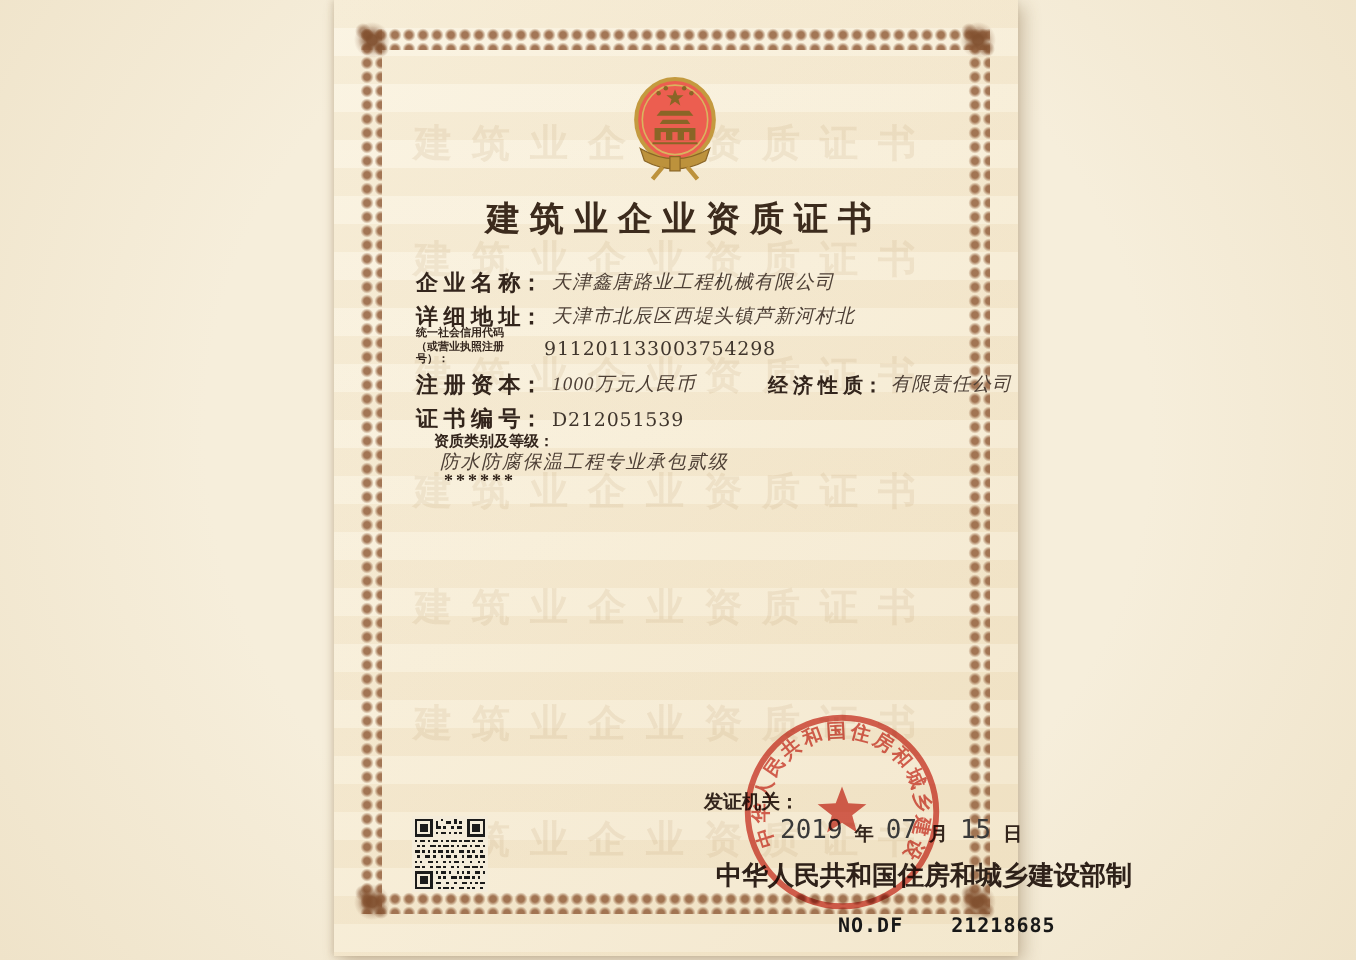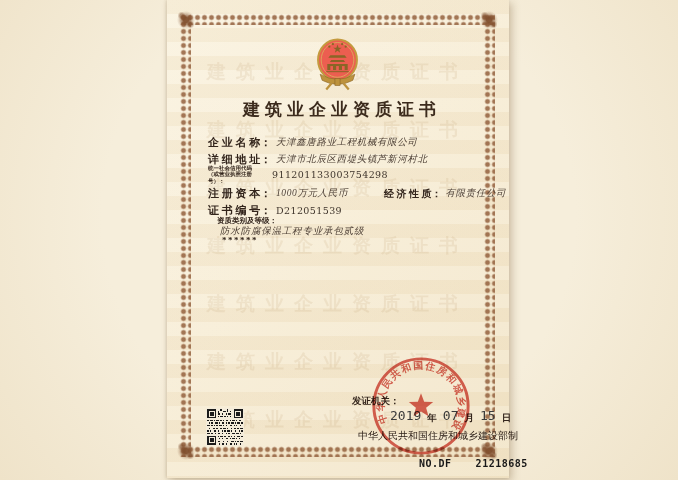--- a/index.html
+++ b/index.html
@@ -56,21 +56,21 @@
   .col2{position:absolute;left:176px;top:0;}
   .lbl2{font-weight:700;color:#33251c;font-size:10px;}
   .quallbl{position:absolute;left:50px;font-size:7.5px;font-weight:700;color:#33251c;}
   .qualval{position:absolute;left:53px;font-style:italic;color:#4e4036;font-size:9.5px;letter-spacing:.8px;}
   .stars{position:absolute;left:55px;font-weight:700;font-size:9px;letter-spacing:1.5px;color:#33251c;}
   
   .issuer{position:absolute;left:185px;top:395px;font-size:9.5px;font-weight:700;color:#33251c;text-align:center;}
   .dateline{position:absolute;left:223px;top:407px;white-space:nowrap;}
   .dnum{font-size:13px;color:#3a3a3a;font-family:"DejaVu Sans Mono",monospace;position:relative;top:-1px;text-align:center;}
   .dunit{font-size:9.5px;font-weight:700;color:#33251c;margin:0 2px;}
-  .madeby{position:absolute;left:191px;top:429px;font-size:10px;font-weight:400;color:#2e2119;white-space:nowrap;}
+  .madeby{position:absolute;left:191px;top:429px;font-size:13px;font-weight:700;color:#2e2119;white-space:nowrap;}
   .stamp{position:absolute;left:200px;top:352px;width:108px;height:108px;opacity:.78;mix-blend-mode:multiply;}
   .qr{position:absolute;left:39px;top:408px;width:38px;height:38px;}
   .url{position:absolute;left:16px;top:461px;font-size:7px;font-weight:700;color:#3c2c1d;white-space:nowrap;}
   .serial{position:absolute;left:252px;top:458px;display:flex;gap:24px;
     font-family:"DejaVu Sans Mono",monospace;font-size:10px;font-weight:700;color:#181818;letter-spacing:.5px;}
 </style>
 </head>
 <body>
 
 <div class="paper">

